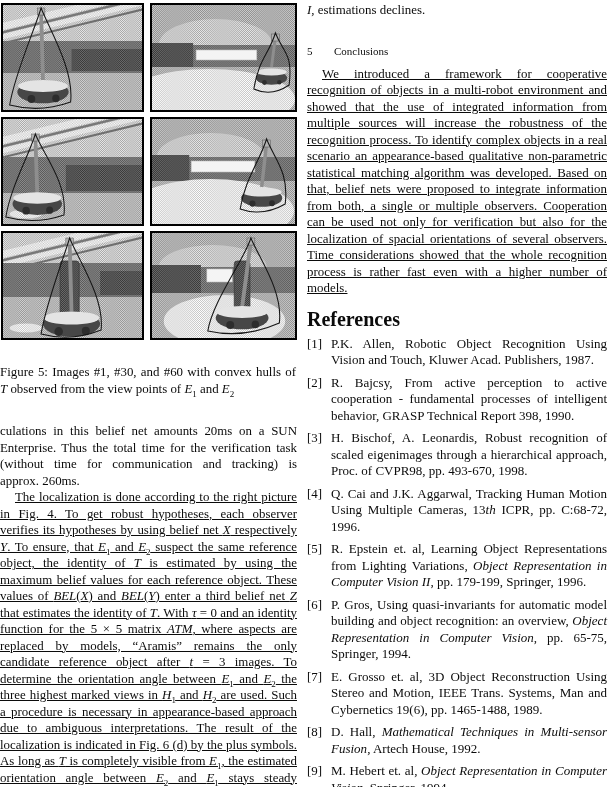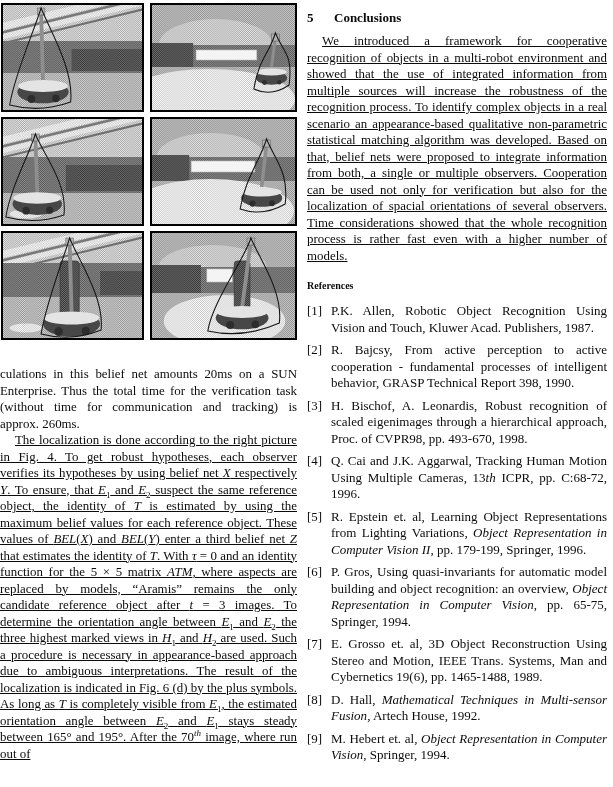--- a/index.html
+++ b/index.html
@@ -13,23 +13,23 @@
   sub{font-size:9px;line-height:0;}
   sup{font-size:9px;line-height:0;}
   i{font-style:italic;}
   
   .fig-grid{display:grid;grid-template-columns:143px 147px;column-gap:6px;row-gap:5px;margin:3px 0 0 1px;width:296px;}
   .panel{border:2px solid #000;height:105px;background:#b5b5b5;box-sizing:content-box;}
   .panel svg{display:block;width:100%;height:100%;}
   .caption{margin-top:24px;width:296px;}
   .p-first{margin-top:26px;}
   
-  .sec-heading{font-size:13px;line-height:18px;font-weight:bold;margin:7px 0 6px 0;}
+  .sec-heading{font-size:11px;line-height:18px;font-weight:normal;margin:23px 0 6px 0;}
   .sec-num{display:inline-block;min-width:27px;}
-  .refs-title{font-size:10px;line-height:18px;font-weight:bold;margin:13px 0 8px 0;}
+  .refs-title{font-size:20px;line-height:18px;font-weight:bold;margin:13px 0 8px 0;}
   .ref{display:flex;margin-bottom:6px;}
   .ref-label{flex:0 0 24px;font-size:12.9px;line-height:16.5px;}
   .ref-body{flex:1;font-size:13px;line-height:16.5px;text-align:justify;}
   .defs-holder{position:absolute;width:0;height:0;overflow:hidden;}
 </style>
 </head>
 <body>
 
 <div class="page">
 
@@ -190,28 +190,30 @@
             <rect x="97" y="5" width="8" height="7" fill="#b2b2b2" stroke="#555" stroke-width="0.5"></rect>
             <ellipse cx="92" cy="85" rx="27" ry="11.34" fill="#474747"></ellipse>
             <ellipse cx="92" cy="79" rx="26.189999999999998" ry="5.94" fill="#e4e4e4"></ellipse>
             <circle cx="79.85" cy="91.94" r="4.05" fill="#2d2d2d"></circle>
             <circle cx="105.5" cy="91.4" r="3.7800000000000002" fill="#2d2d2d"></circle>
             <path d="M 101 5 C 94 27 62 68 57 98 Q 93.5 106 130 90 C 134 58 109 25 101 5 Z" fill="none" stroke="#161616" stroke-width="1.1"></path>
           </svg>
         </div>
       </div>
 
+    <p class="caption">Figure 5: Images #1, #30, and #60 with convex hulls of <i>T</i> observed from the view points of <i>E</i><sub>1</sub> and <i>E</i><sub>2</sub></p>
 
     <p class="p-first">culations in this belief net amounts 20ms on a SUN Enterprise. Thus the total time for the verification task (without time for communication and tracking) is approx. 260ms.</p>
 
     <p class="indent">The localization is done according to the right picture in Fig. 4. To get robust hypotheses, each observer verifies its hypotheses by using belief net <i>X</i> respectively <i>Y</i>. To ensure, that <i>E</i><sub>1</sub> and <i>E</i><sub>2</sub> suspect the same reference object, the identity of <i>T</i> is estimated by using the maximum belief values for each reference object. These values of <i>BEL</i>(<i>X</i>) and <i>BEL</i>(<i>Y</i>) enter a third belief net <i>Z</i> that estimates the identity of <i>T</i>. With <i>τ</i> = 0 and an identity function for the 5 × 5 matrix <i>ATM</i>, where aspects are replaced by models, “Aramis” remains the only candidate reference object after <i>t</i> = 3 images. To determine the orientation angle between <i>E</i><sub>1</sub> and <i>E</i><sub>2</sub> the three highest marked views in <i>H</i><sub>1</sub> and <i>H</i><sub>2</sub> are used. Such a procedure is necessary in appearance-based approach due to ambiguous interpretations. The result of the localization is indicated in Fig. 6 (d) by the plus symbols. As long as <i>T</i> is completely visible from <i>E</i><sub>1</sub>, the estimated orientation angle between <i>E</i><sub>2</sub> and <i>E</i><sub>1</sub> stays steady between 165° and 195°. After the 70<sup><i>th</i></sup> image, where  run out of</p>
   </div>
 
   <div class="col-right">
 
+    <p><i>I</i>, estimations declines.</p>
 
     <div class="sec-heading">
       <span class="sec-num">5</span><span>Conclusions</span>
     </div>
 
     <p class="indent">We introduced a framework for cooperative recognition of objects in a multi-robot environment and showed that the use of integrated information from multiple sources will increase the robustness of the recognition process. To identify complex objects in a real scenario an appearance-based qualitative non-parametric statistical matching algorithm was developed. Based on that, belief nets were proposed to integrate information from both, a single or multiple observers. Cooperation can be used not only for verification but also for the localization of spacial orientations of several observers. Time considerations showed that the whole recognition process is rather fast even with a higher number of models.</p>
 
     <div class="refs-title">References</div>
 
     <div id="refsList">

